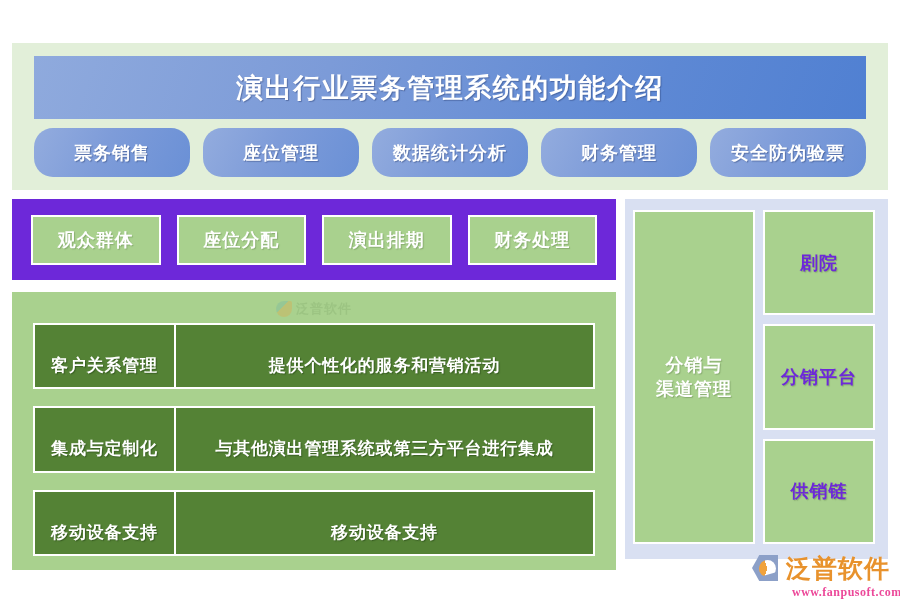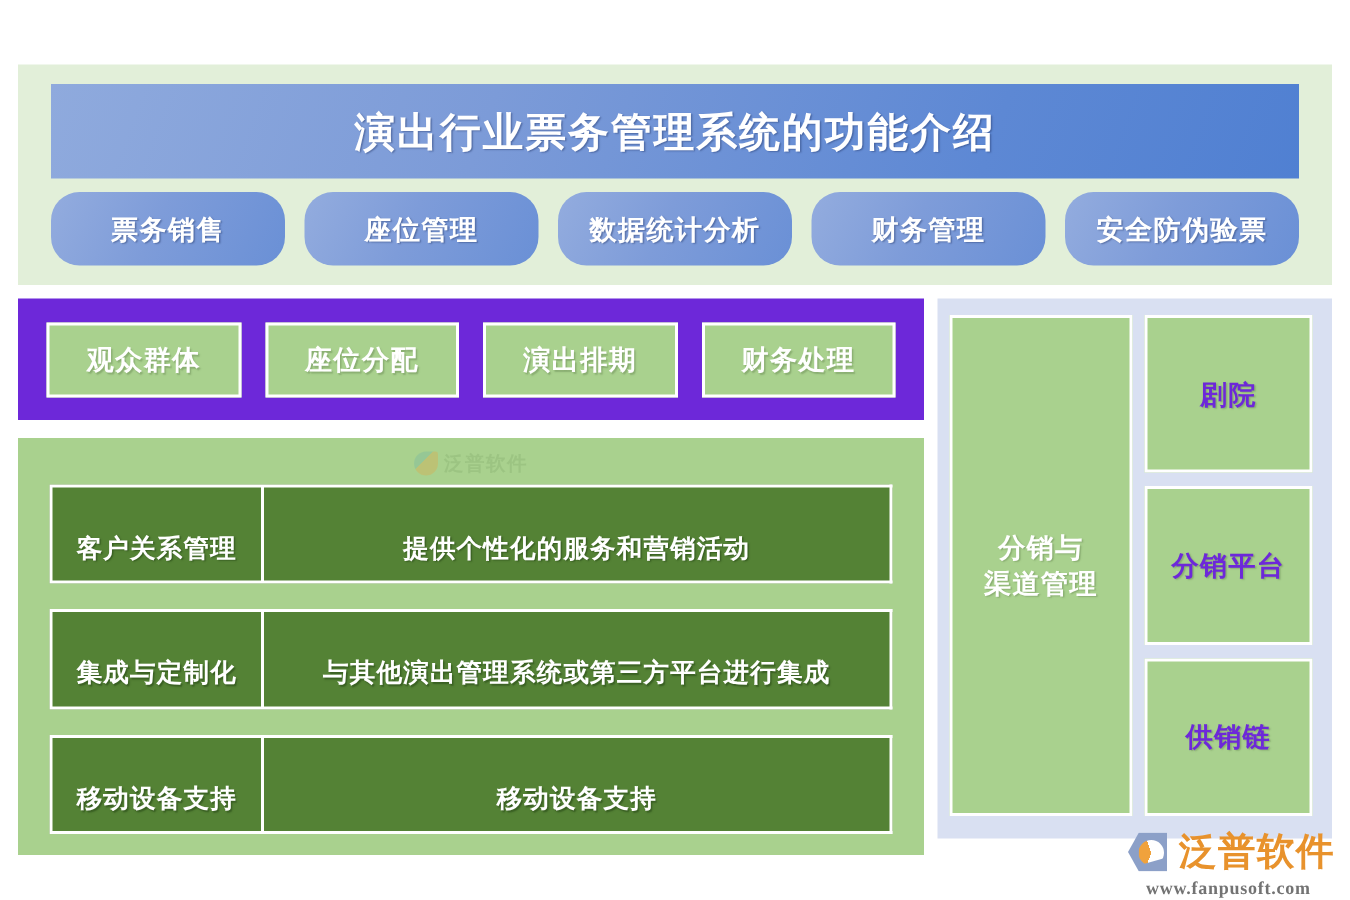--- a/index.html
+++ b/index.html
@@ -292,24 +292,24 @@
   .brand-name {
     font-size: 25px;
     font-weight: bold;
     color: #E8922C;
     letter-spacing: 1px;
     line-height: 1;
   }
   .brand-url {
     font-size: 12px;
     font-weight: bold;
-    color: #737373;
+    color: #ec4899;
     letter-spacing: 0.5px;
     margin-top: 2px;
-    margin-left: 12px;
+    margin-left: 40px;
     font-family: "Liberation Serif", serif;
   }
 </style>
 </head>
 <body>
 
 <div id="page">
 
   <div class="header-panel">
 

